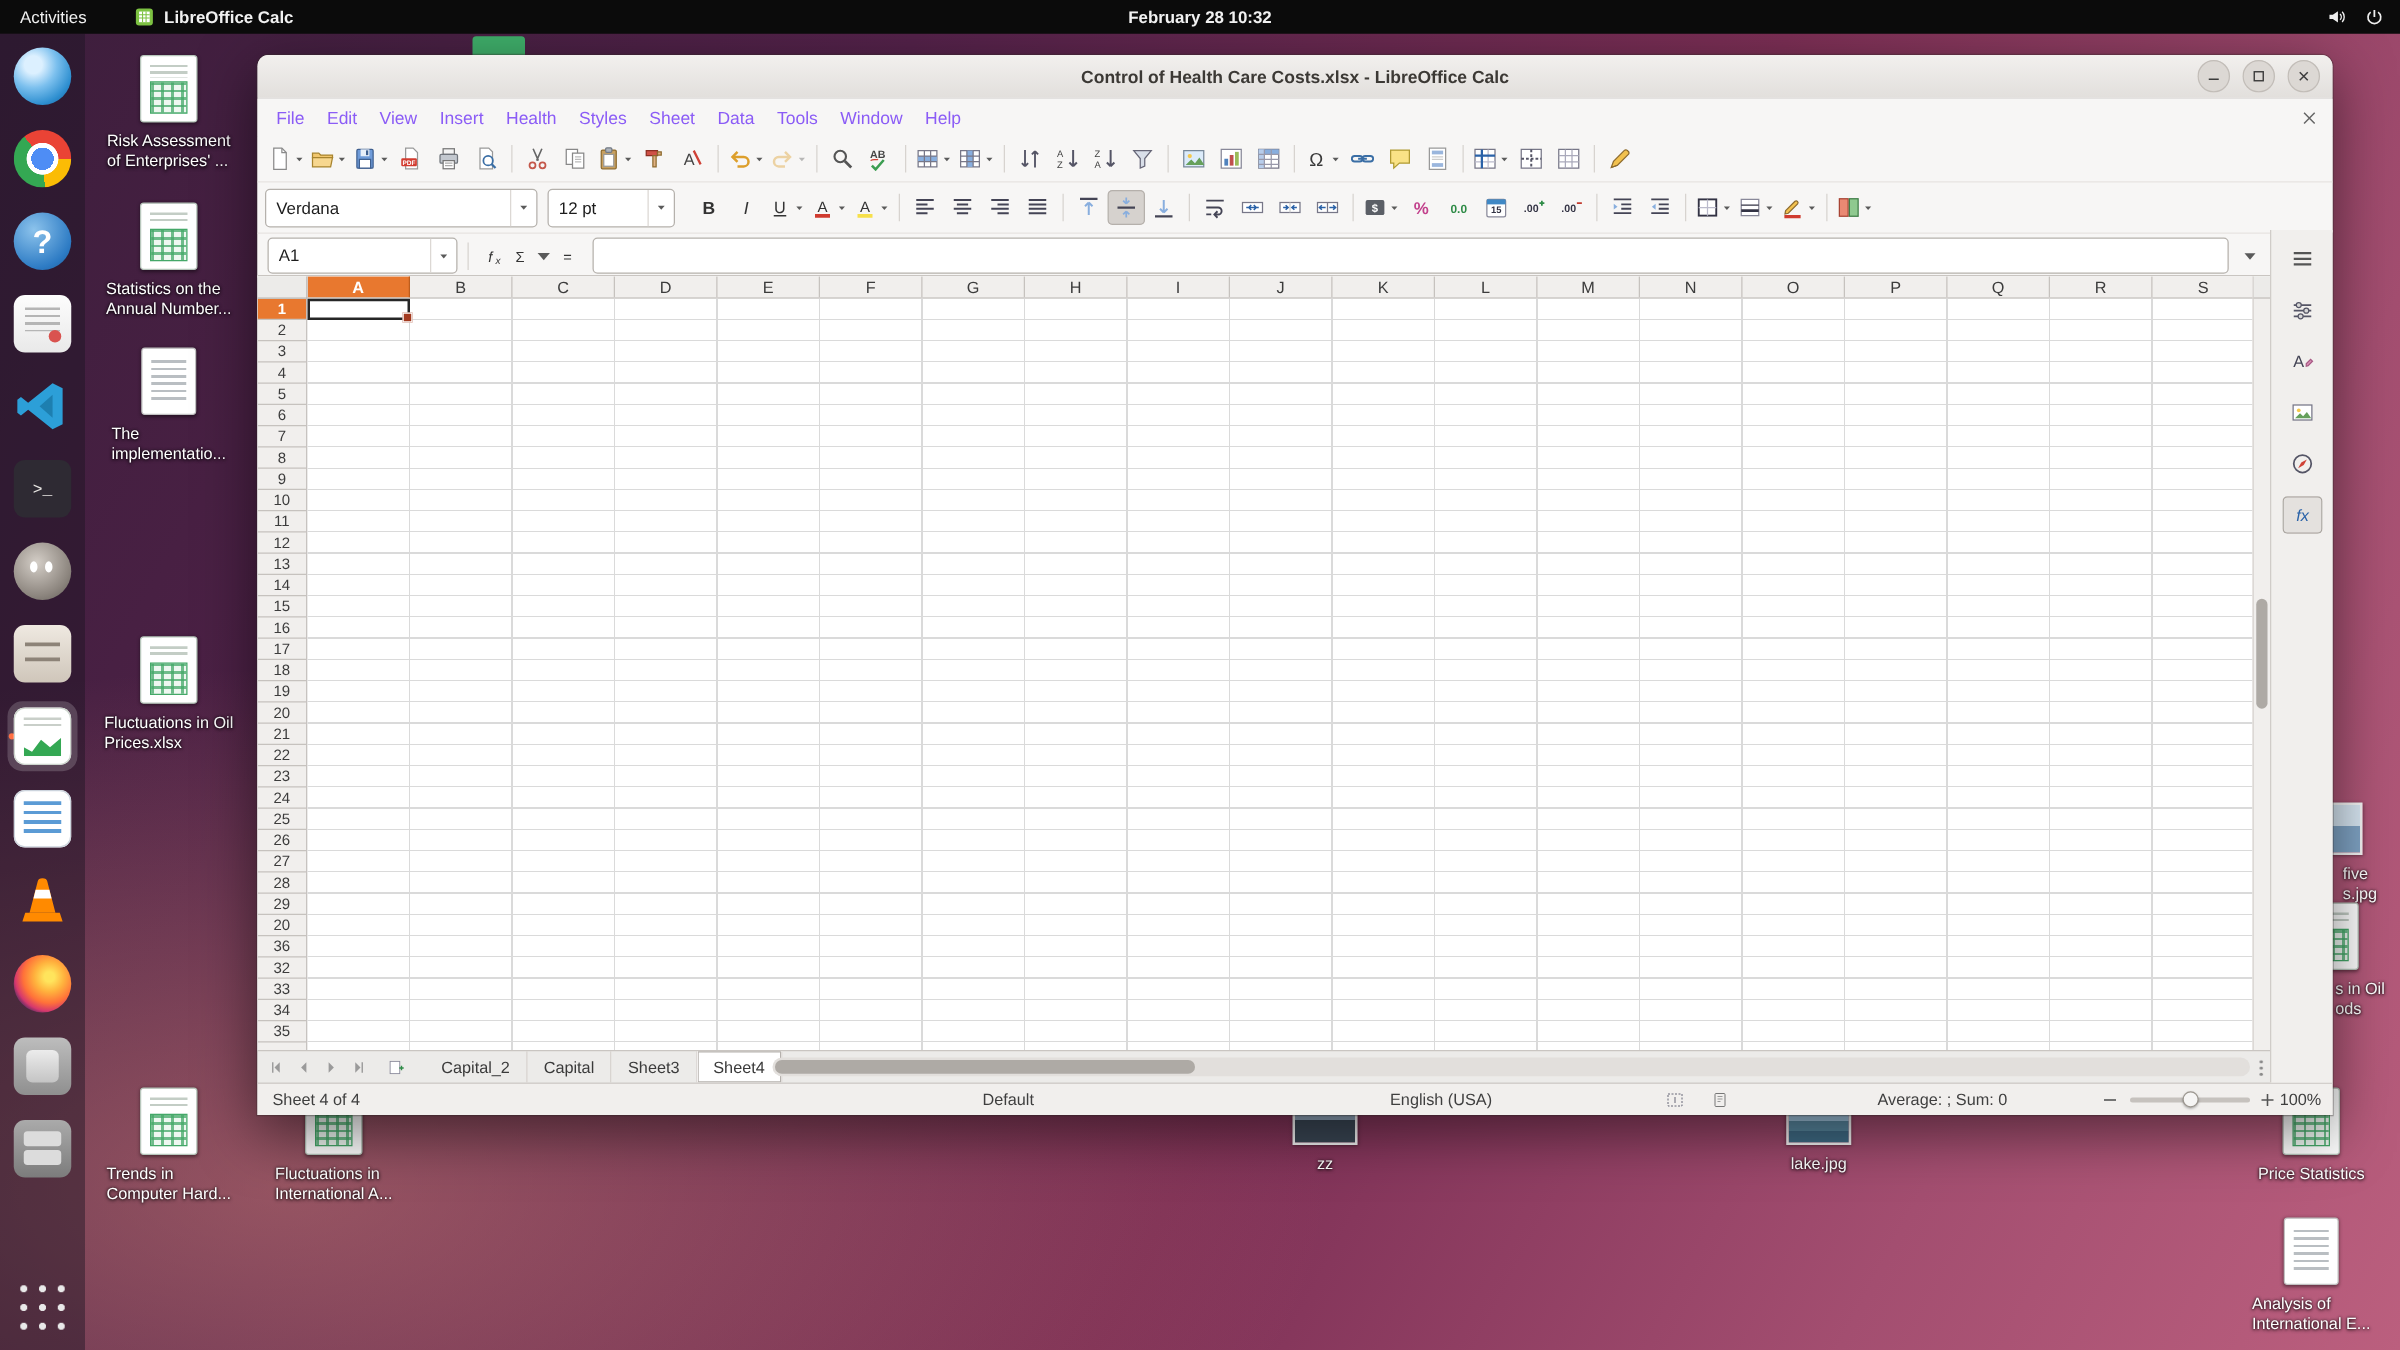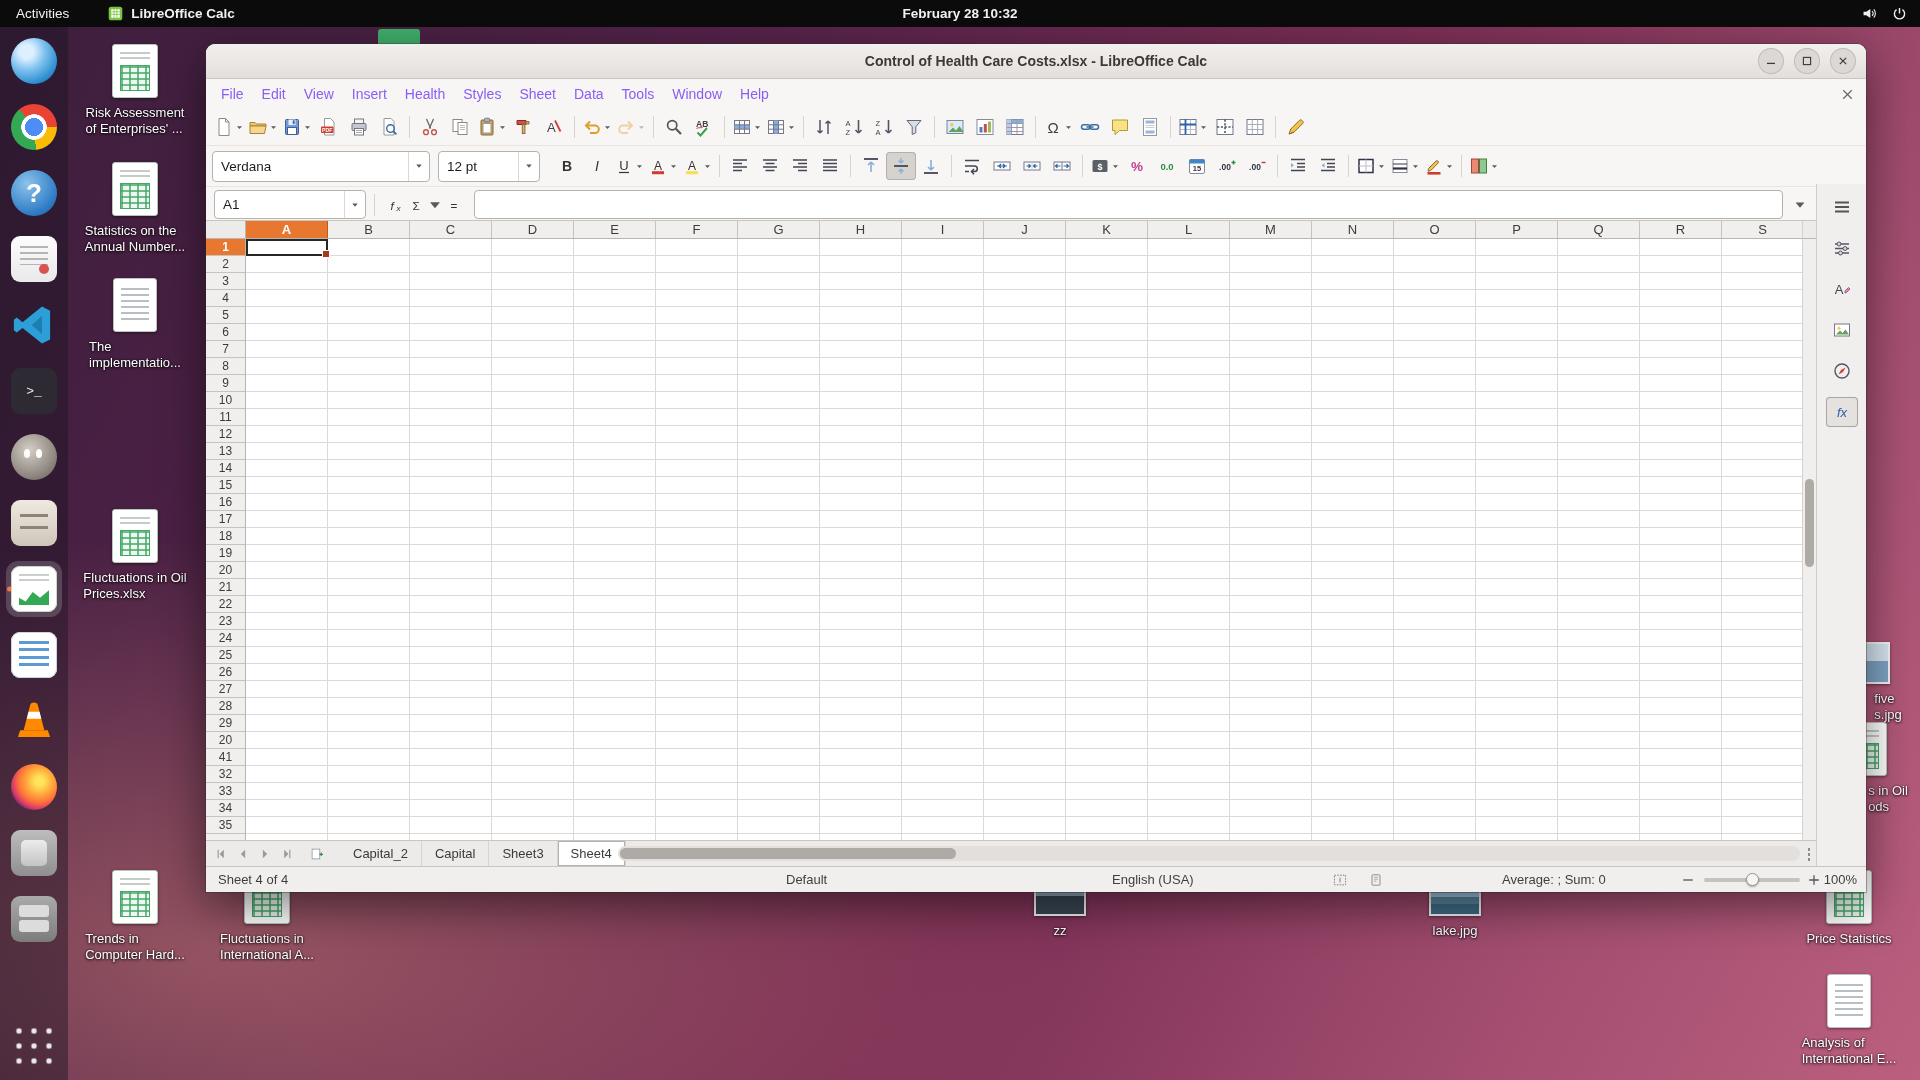--- a/index.html
+++ b/index.html
@@ -1120,21 +1120,21 @@
           <div class="rowhead">21</div>
           <div class="rowhead">22</div>
           <div class="rowhead">23</div>
           <div class="rowhead">24</div>
           <div class="rowhead">25</div>
           <div class="rowhead">26</div>
           <div class="rowhead">27</div>
           <div class="rowhead">28</div>
           <div class="rowhead">29</div>
           <div class="rowhead">20</div>
-          <div class="rowhead">41</div>
+          <div class="rowhead">36</div>
           <div class="rowhead">32</div>
           <div class="rowhead">33</div>
           <div class="rowhead">34</div>
           <div class="rowhead">35</div>
         </div>
       <div class="gridcells">
         <div class="cellcursor"></div>
       </div>
       <div class="vscroll-cap"></div>
       <div class="vscroll">

